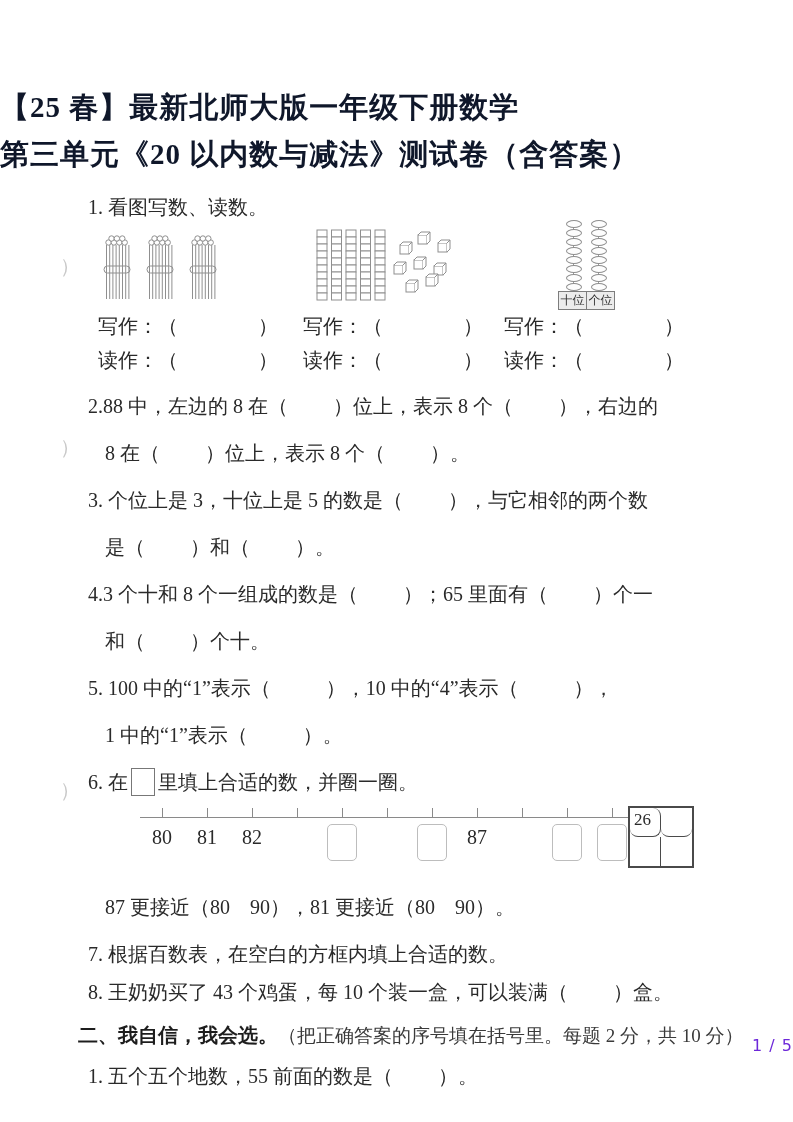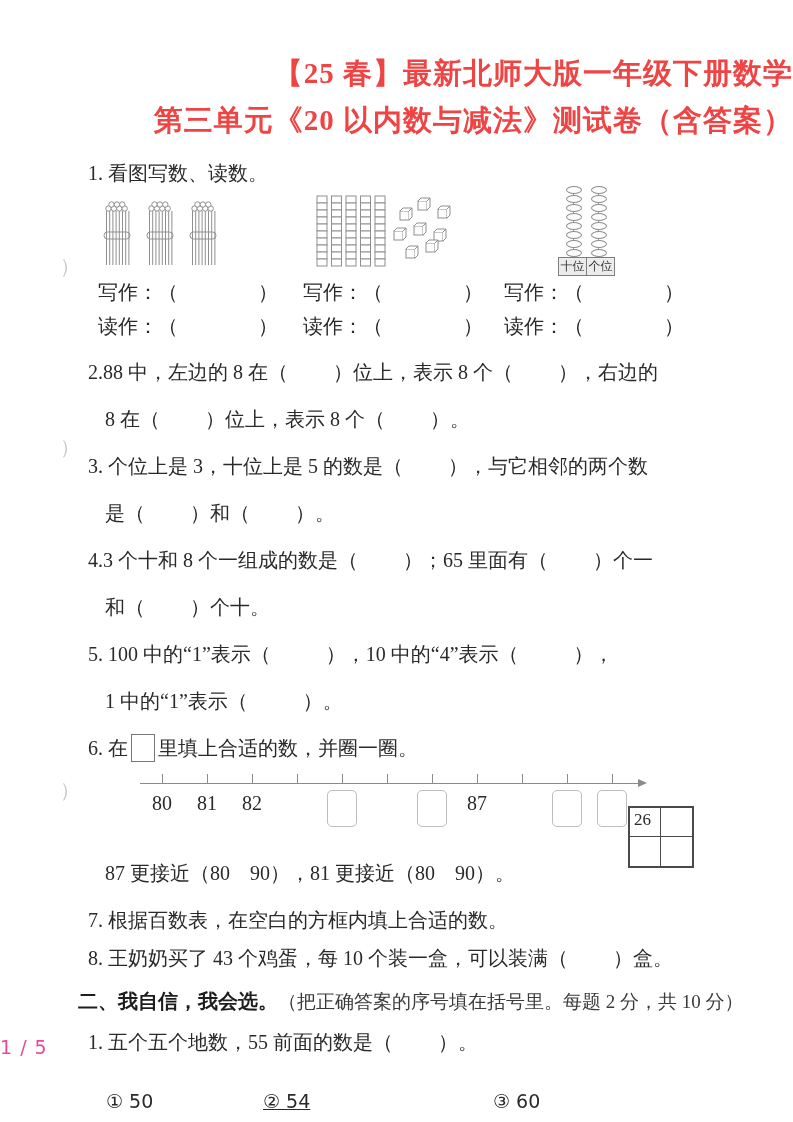--- a/index.html
+++ b/index.html
@@ -1,21 +1,21 @@
 <!DOCTYPE html>
 <html><head>
 <meta charset="utf-8">
 <style>
   html,body{margin:0;padding:0;background:#ffffff;}
   body{width:793px;height:1122px;font-family:"Liberation Serif","DejaVu Serif",serif;color:#2a2a2a;}
   .page{position:relative;width:793px;height:1122px;background:#fff;overflow:hidden;}
   .content{padding:0 40px 0 78px;}
 
   
-  .title{padding-top:50px;text-align:right;font-weight:bold;font-size:29px;line-height:47px;color:#ef4444;letter-spacing:1px;}
+  .title{padding-top:84px;text-align:left;font-weight:bold;font-size:29px;line-height:47px;color:#0f172a;letter-spacing:1px;}
 
   
   .sec-head{margin-top:16px;font-size:20px;line-height:31px;white-space:pre-wrap;}
   .sec-bold{font-family:"Liberation Sans","DejaVu Sans",sans-serif;font-weight:700;color:#1d1d1d;}
   .sec-note{font-size:19px;color:#3a3a3a;}
 
   
   .qline{font-size:20px;line-height:35px;padding-left:10px;white-space:pre-wrap;margin-top:12px;}
   .cont{padding-left:27px;}
 
@@ -47,32 +47,32 @@
   .nl-line{position:absolute;left:0;top:17px;width:498px;height:1px;background:#8a8a8a;}
   .nl-arrow{position:absolute;left:498px;top:13px;width:0;height:0;border-left:9px solid #8a8a8a;border-top:4.5px solid transparent;border-bottom:4.5px solid transparent;}
   .nl-tick{position:absolute;top:8px;width:1px;height:9px;background:#8a8a8a;}
   .nl-label{position:absolute;top:26px;width:40px;margin-left:-20px;text-align:center;font-size:20px;color:#2a2a2a;}
   .nl-box{position:absolute;top:24px;width:28px;height:35px;margin-left:-15px;border:1.5px solid #bdbdbd;border-radius:5px;background:#fff;}
 
   
   .hgrid{position:absolute;left:628px;top:806px;width:66px;height:62px;border:2px solid #4a4a4a;box-sizing:border-box;display:grid;grid-template-columns:1fr 1fr;grid-template-rows:1fr 1fr;background:#fff;}
   .hcell{font-size:17px;padding:2px 0 0 4px;line-height:20px;}
   .hcell.c0{border-right:1px solid #4a4a4a;}
-  .hcell.r0{border-bottom:1px solid #4a4a4a;}
+  .hcell.r0{border-bottom:1px solid #4a4a4a;border-radius:8px;}
 
   
   .opt-row{display:flex;font-size:20px;line-height:35px;margin-top:24px;white-space:pre-wrap;}
   .opt{font-family:"DejaVu Sans",sans-serif;font-size:19px;}
   .opt.o1{margin-left:28px;width:157px;}
   .opt.o2{width:230px;text-decoration:underline;}
 
   
   .artifact{position:absolute;left:60px;color:#c9c9c9;font-size:20px;}
 
-  .footer{position:absolute;top:1036px;left:0;width:100%;text-align:left;font-family:"DejaVu Sans",sans-serif;font-size:19px;color:#ec4899;letter-spacing:1px;}
+  .footer{position:absolute;top:1036px;left:0;width:100%;text-align:right;font-family:"DejaVu Sans",sans-serif;font-size:16px;color:#6d28d9;letter-spacing:1px;}
 
   svg{display:block;}
 </style>
 </head>
 <body>
 
 <div class="page">
 
   <div class="title">
     <div>【25 春】最新北师大版一年级下册数学</div>

